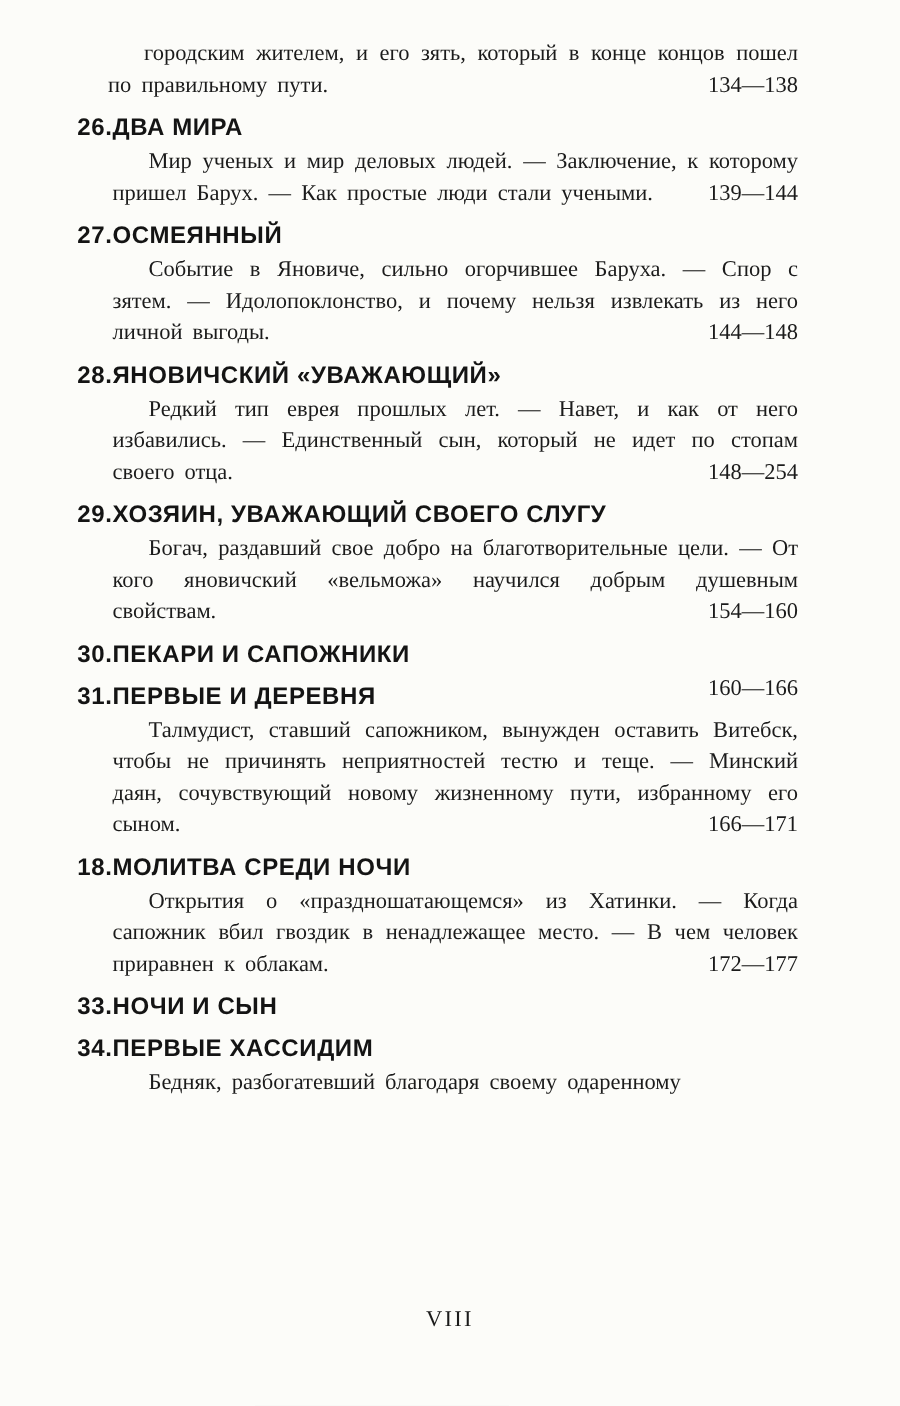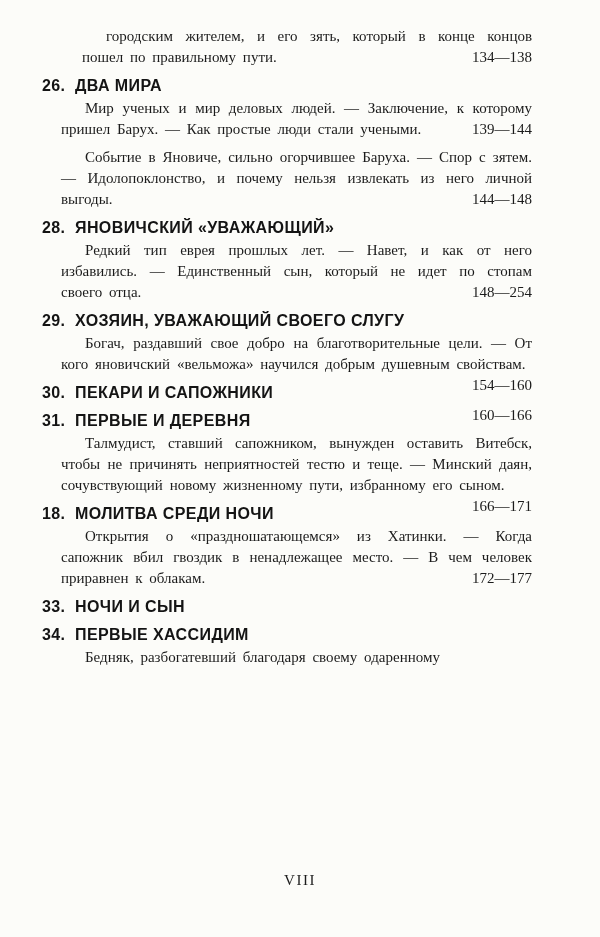--- a/index.html
+++ b/index.html
@@ -17,21 +17,21 @@
   .page {
     position: relative;
     box-sizing: border-box;
     width: 600px;
     height: 937px;
     background: #fcfcf9;
     padding: 26px 68px 0 42px;
     overflow: hidden;
   }
   .continuation {
-    margin-left: 40px;
+    margin-left: 30px;
     text-align: justify;
     text-indent: 24px;
     font-size: 15px;
     line-height: 21px;
     word-spacing: 3px;
   }
   .entry {
     margin-top: 7px;
   }
   .entry-header {
@@ -40,26 +40,27 @@
     font-family: "Liberation Sans", sans-serif;
     font-weight: bold;
     font-size: 16px;
     line-height: 21px;
     letter-spacing: 0.4px;
     margin-bottom: 2px;
     color: #141414;
   }
   .entry-number {
     flex: 0 0 33px;
+    text-align: right;
   }
   .entry-title {
     flex: 1 1 auto;
   }
   .entry-desc {
-    margin-left: 19px;
+    margin-left: 33px;
     text-align: justify;
     text-indent: 24px;
     font-size: 15px;
     line-height: 21px;
     word-spacing: 3px;
   }
   .pages {
     float: right;
     text-indent: 0;
     word-spacing: 0;
@@ -91,20 +92,24 @@
       <span class="entry-number">26.</span>
       <span class="entry-title">ДВА МИРА</span>
     </div>
     <div class="entry-desc">
       <span>Мир ученых и мир деловых людей. — Заключение, к которому пришел Барух. — Как простые люди стали учеными.</span>
       <span class="pages">139—144</span>
     </div>
   </div>
 
   <div class="entry">
+    <div class="entry-header">
+      <span class="entry-number">27.</span>
+      <span class="entry-title">ОСМЕЯННЫЙ</span>
+    </div>
     <div class="entry-desc">
       <span>Событие в Яновиче, сильно огорчившее Баруха. — Спор с зятем. — Идолопоклонство, и почему нельзя извлекать из него личной выгоды.</span>
       <span class="pages">144—148</span>
     </div>
   </div>
 
   <div class="entry">
     <div class="entry-header">
       <span class="entry-number">28.</span>
       <span class="entry-title">ЯНОВИЧСКИЙ «УВАЖАЮЩИЙ»</span>

